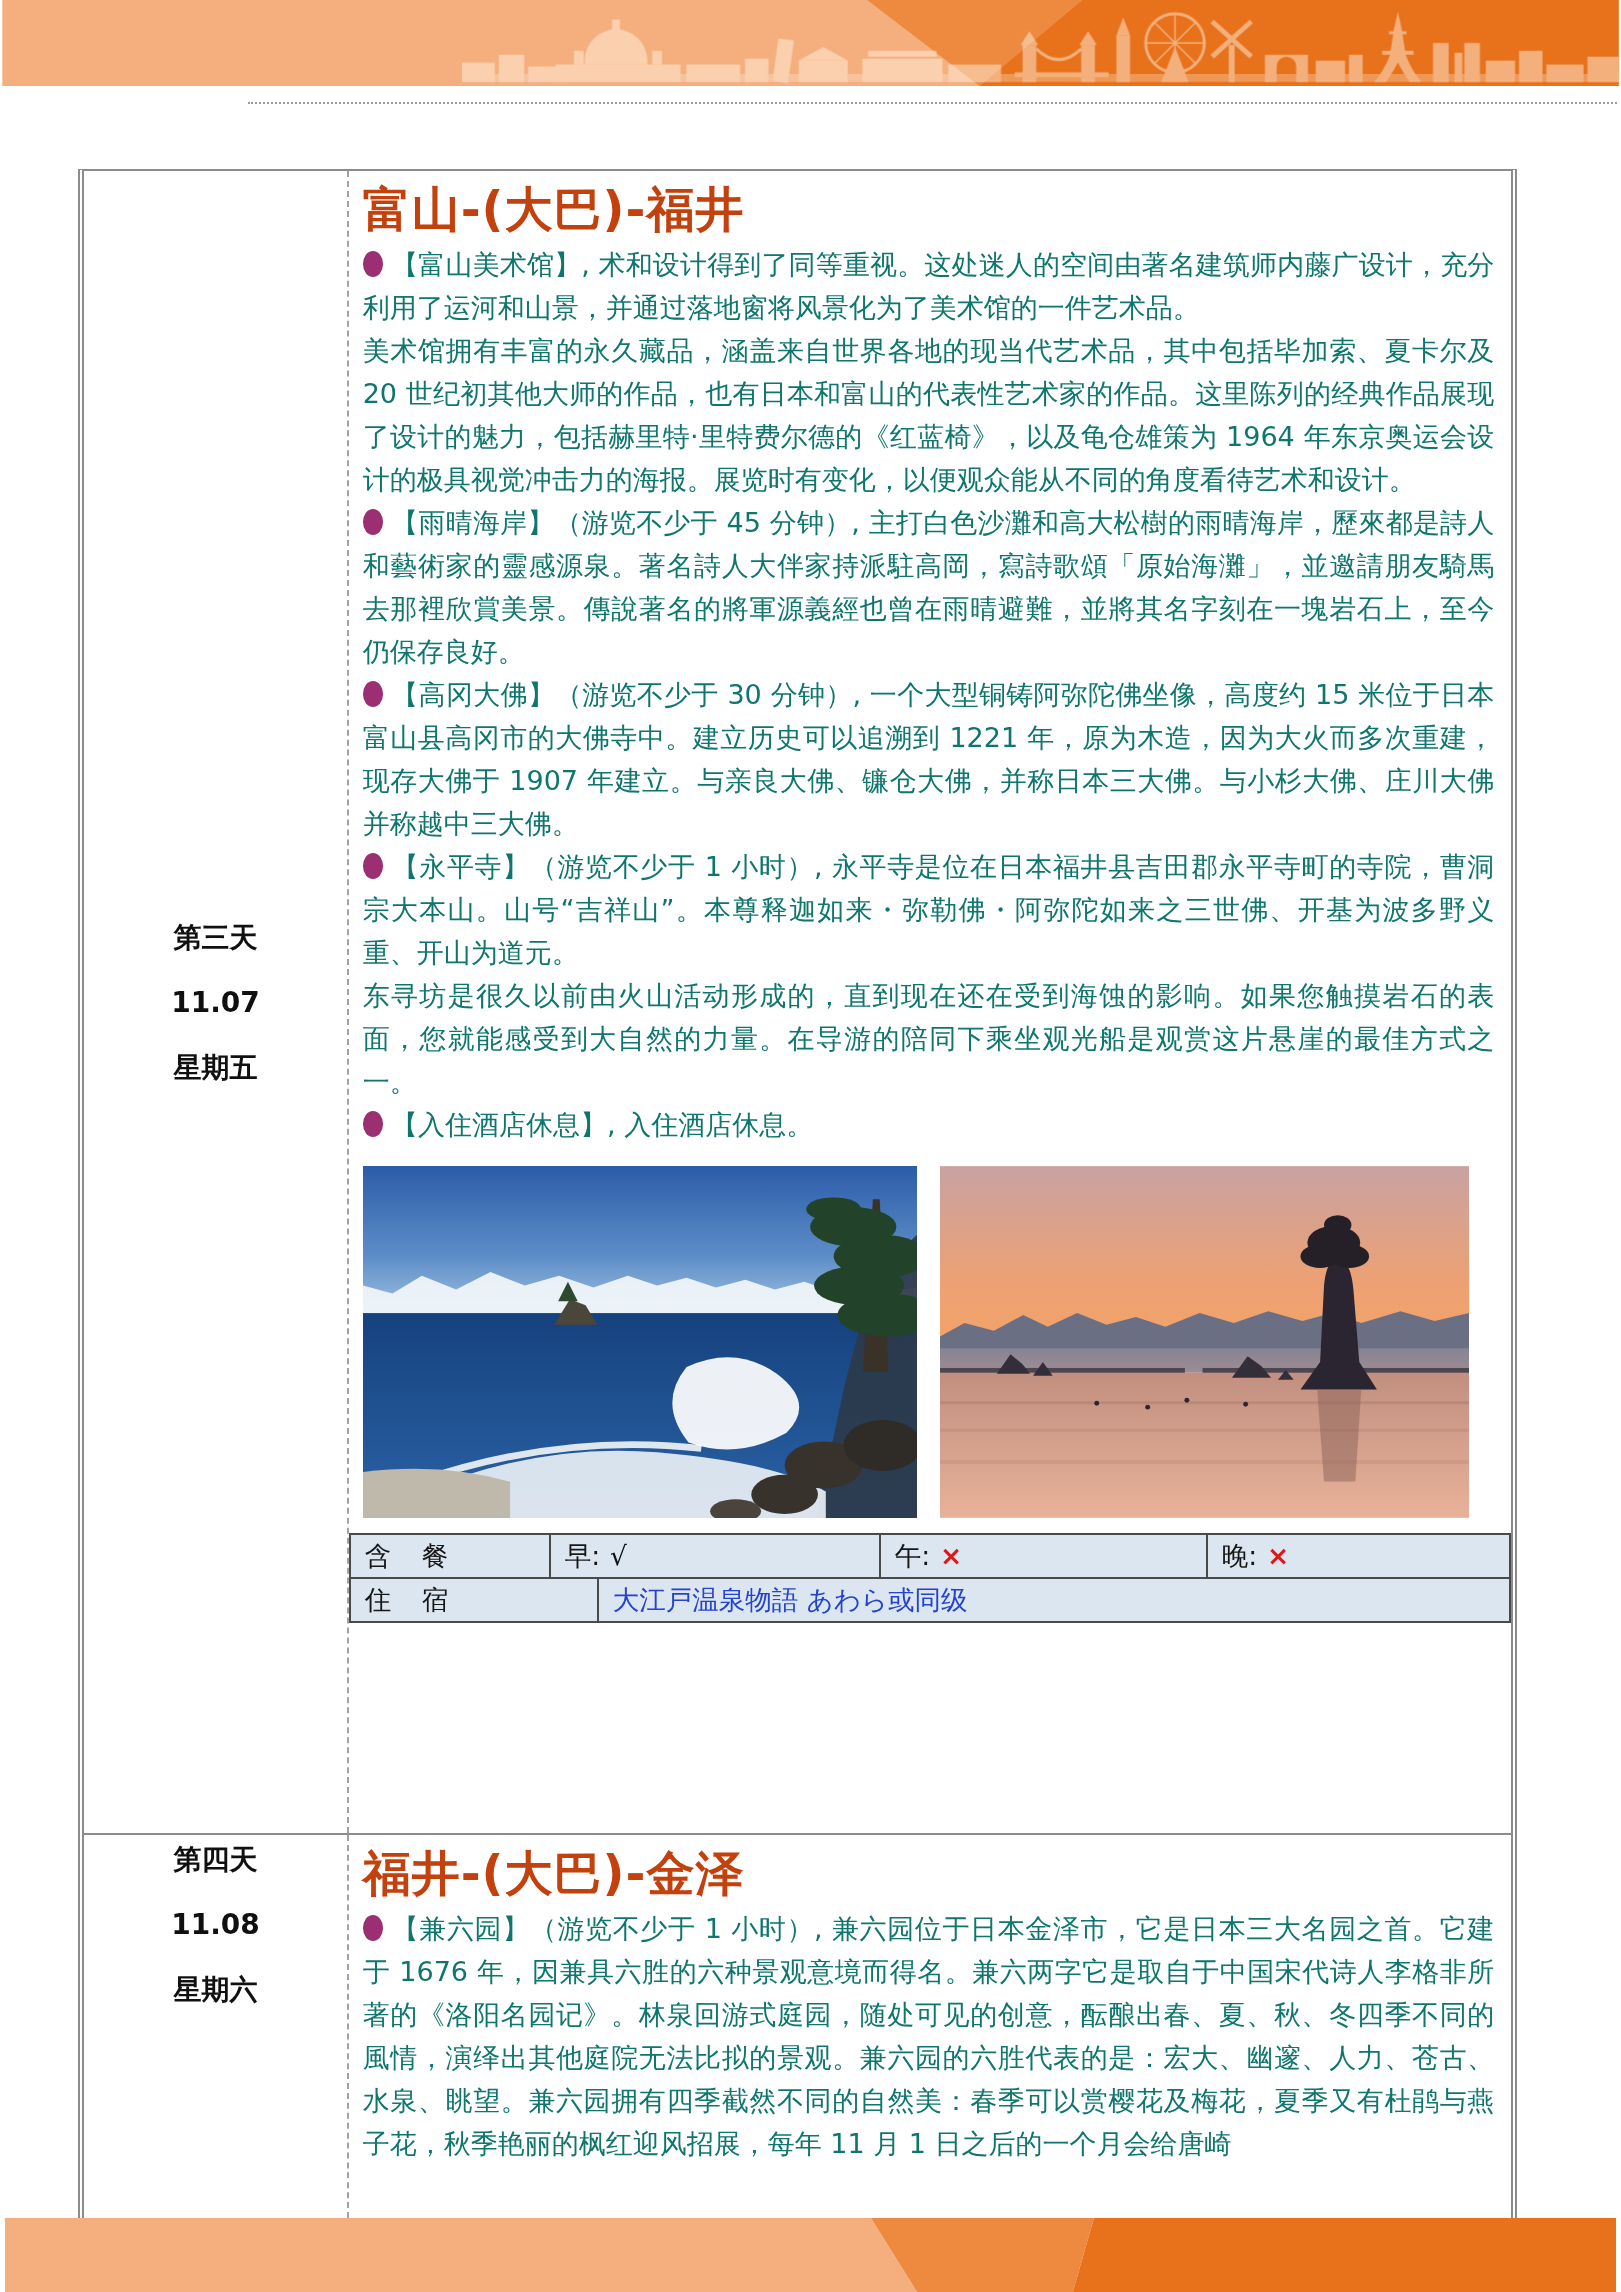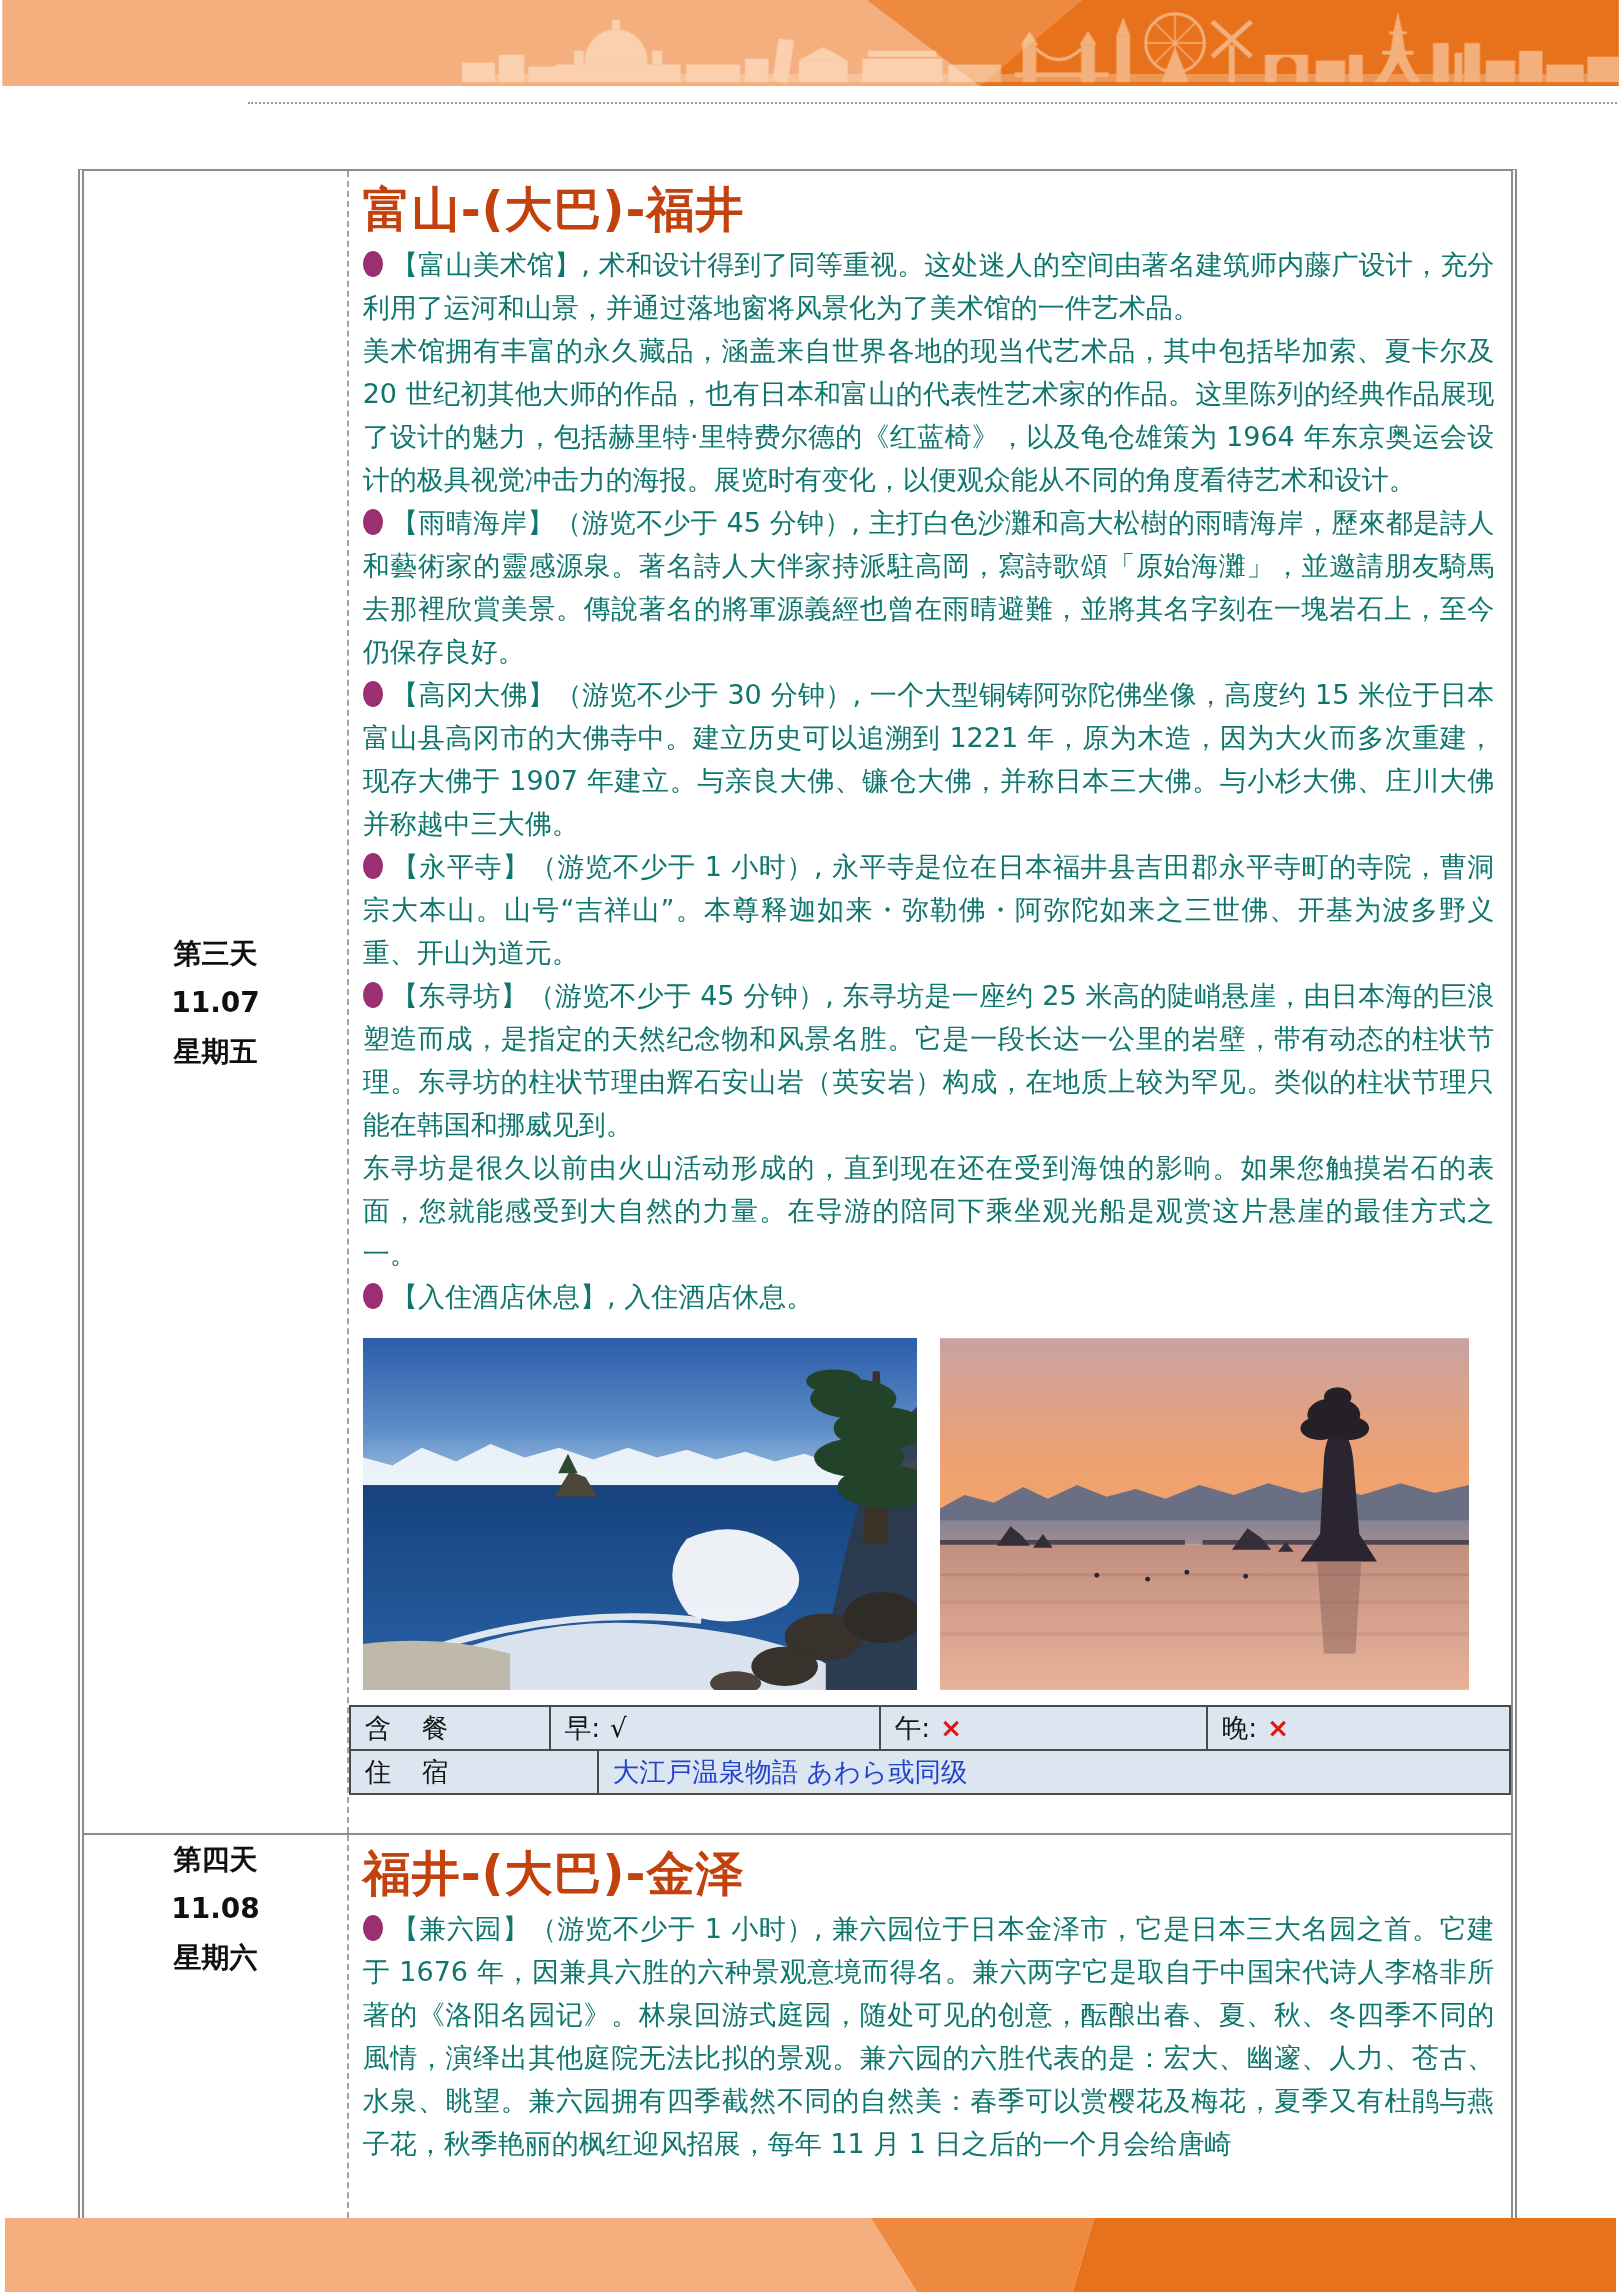--- a/index.html
+++ b/index.html
@@ -12,21 +12,21 @@
                border-top:2px dotted #9a9a9a;}
   
   .itinerary{position:absolute;top:169px;left:78px;width:1439px;height:2049px;box-sizing:border-box;
              border-left:6.9px double #8c8c8c;border-right:6.9px double #8c8c8c;border-top:2px solid #8c8c8c;
              display:flex;flex-direction:column;background:#fff;}
   .day-row{display:flex;box-sizing:border-box;}
   .day-row.day3{height:1664px;border-bottom:2px solid #8c8c8c;}
   .day-row.day4{flex:1;}
   .date-cell{width:265px;flex:none;box-sizing:border-box;border-right:2px dashed #a3a3a3;
              display:flex;flex-direction:column;align-items:center;justify-content:center;
-             font-weight:bold;font-size:28px;line-height:49px;color:#101010;}
+             font-weight:bold;font-size:28px;line-height:49px;color:#101010;gap:16px;}
   .day4 .date-cell{justify-content:flex-start;}
   .content-cell{flex:1;min-width:0;}
   .route-title{margin:15.7px 0 11.8px;padding:0 16.7px 0 13.7px;font-size:48px;line-height:45px;
                font-weight:bold;color:#c2410c;letter-spacing:1px;}
   .block{margin:0;padding:0 16.7px 0 13.7px;font-size:27px;line-height:43px;color:#0f766e;
          text-align:justify;}
   .bullet{display:inline-block;width:20.6px;height:26.5px;border-radius:50%;background:#9b2f72;
           margin-right:7.8px;vertical-align:-2.9px;}
   
   .photos{display:flex;margin:19.6px 0 0 13.7px;}
@@ -124,21 +124,20 @@
       <div class="content-cell">
         <h2 class="route-title">富山-(大巴)-福井</h2>
 
         <div class="blocks">
 
         <p class="block"><span class="bullet"></span><span>【富山美术馆】, 术和设计得到了同等重视。这处迷人的空间由著名建筑师内藤广设计，充分利用了运河和山景，并通过落地窗将风景化为了美术馆的一件艺术品。</span></p>
             <p class="block"><span>美术馆拥有丰富的永久藏品，涵盖来自世界各地的现当代艺术品，其中包括毕加索、夏卡尔及 20 世纪初其他大师的作品，也有日本和富山的代表性艺术家的作品。这里陈列的经典作品展现了设计的魅力，包括赫里特·里特费尔德的《红蓝椅》，以及龟仓雄策为 1964 年东京奥运会设计的极具视觉冲击力的海报。展览时有变化，以便观众能从不同的角度看待艺术和设计。</span></p>
             <p class="block"><span class="bullet"></span><span>【雨晴海岸】（游览不少于 45 分钟）, 主打白色沙灘和高大松樹的雨晴海岸，歷來都是詩人和藝術家的靈感源泉。著名詩人大伴家持派駐高岡，寫詩歌頌「原始海灘」，並邀請朋友騎馬去那裡欣賞美景。傳說著名的將軍源義經也曾在雨晴避難，並將其名字刻在一塊岩石上，至今仍保存良好。</span></p>
             <p class="block"><span class="bullet"></span><span>【高冈大佛】（游览不少于 30 分钟）, 一个大型铜铸阿弥陀佛坐像，高度约 15 米位于日本富山县高冈市的大佛寺中。建立历史可以追溯到 1221 年，原为木造，因为大火而多次重建，现存大佛于 1907 年建立。与亲良大佛、镰仓大佛，并称日本三大佛。与小杉大佛、庄川大佛并称越中三大佛。</span></p>
             <p class="block"><span class="bullet"></span><span>【永平寺】（游览不少于 1 小时）, 永平寺是位在日本福井县吉田郡永平寺町的寺院，曹洞宗大本山。山号“吉祥山”。本尊释迦如来・弥勒佛・阿弥陀如来之三世佛、开基为波多野义重、开山为道元。</span></p>
-            <p class="block"><span class="bullet"></span><span>【东寻坊】（游览不少于 45 分钟）, 东寻坊是一座约 25 米高的陡峭悬崖，由日本海的巨浪塑造而成，是指定的天然纪念物和风景名胜。它是一段长达一公里的岩壁，带有动态的柱状节理。东寻坊的柱状节理由辉石安山岩（英安岩）构成，在地质上较为罕见。类似的柱状节理只能在韩国和挪威见到。</span></p>
             <p class="block"><span>东寻坊是很久以前由火山活动形成的，直到现在还在受到海蚀的影响。如果您触摸岩石的表面，您就能感受到大自然的力量。在导游的陪同下乘坐观光船是观赏这片悬崖的最佳方式之一。</span></p>
             <p class="block"><span class="bullet"></span><span>【入住酒店休息】, 入住酒店休息。</span></p>
           </div>
 
         <div class="photos">
           <div class="photo photo-day">
             <svg width="554" height="352" viewBox="0 0 565 359">
               <defs>
                 <linearGradient id="skyL" x1="0" y1="0" x2="0" y2="1">
                   <stop offset="0" stop-color="#2b5ca8"></stop>

